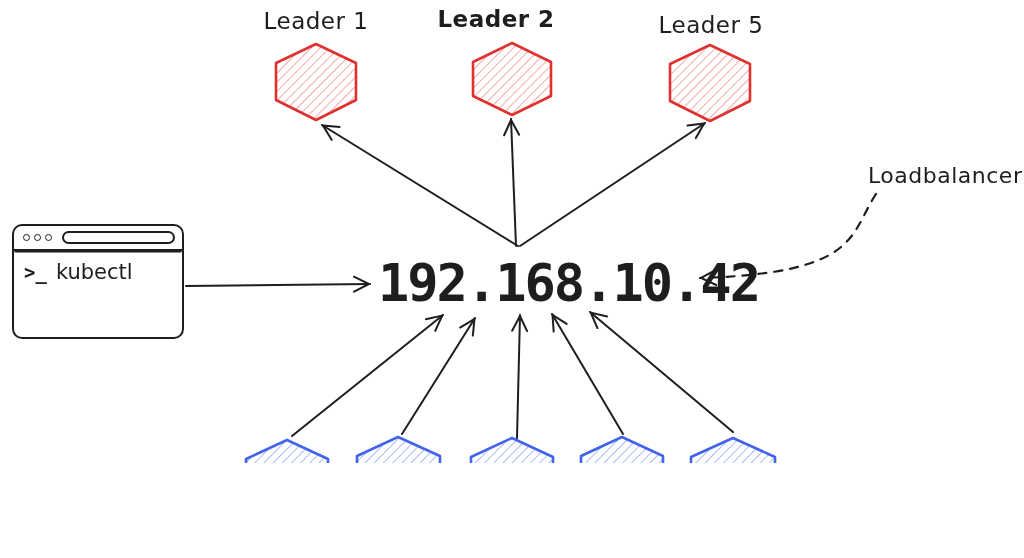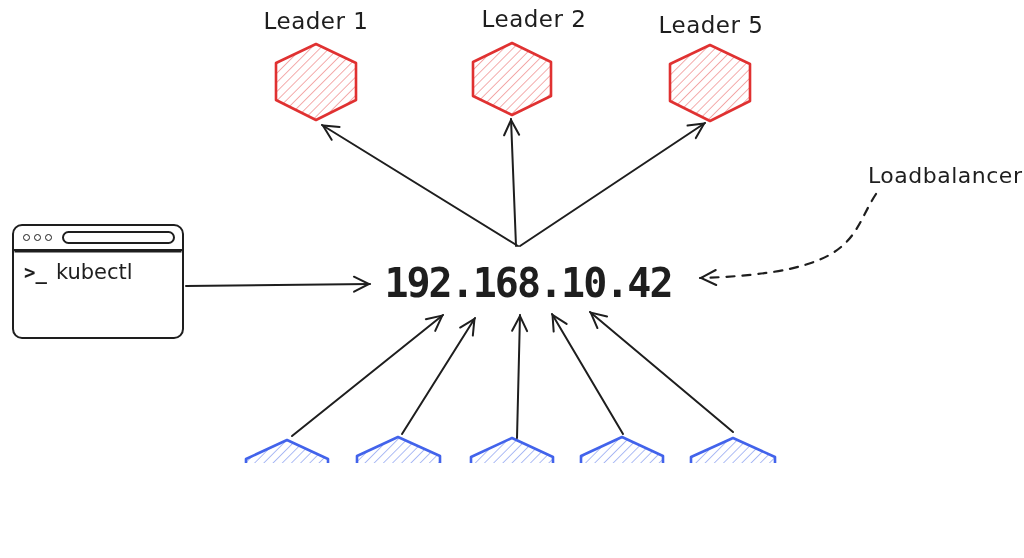--- a/index.html
+++ b/index.html
@@ -50,21 +50,21 @@
     white-space: nowrap;
   }
   .ip-label {
     position: absolute;
     left: 378px; top: 254px;
     width: 300px; height: 58px;
     line-height: 58px;
     text-align: center;
     font-family: "DejaVu Sans Mono", monospace;
     font-weight: bold;
-    font-size: 40px;
+    font-size: 52px;
     letter-spacing: -2px;
     color: var(--ink);
     white-space: nowrap;
   }
   .lb-label {
     position: absolute;
     left: 868px; top: 163px;
     width: 156px;
     text-align: left;
     font-size: 22px;
@@ -150,21 +150,21 @@
     <path class="arrow" d="M 520 246 L 705 123" marker-end="url(#ah)"></path>
     <path class="arrow" d="M 292 436 L 443 315" marker-end="url(#ah)"></path>
     <path class="arrow" d="M 402 434 L 475 318" marker-end="url(#ah)"></path>
     <path class="arrow" d="M 517 438 L 520 315" marker-end="url(#ah)"></path>
     <path class="arrow" d="M 623 434 L 552 314" marker-end="url(#ah)"></path>
     <path class="arrow" d="M 733 432 L 590 312" marker-end="url(#ah)"></path>
     <path class="arrow dashed" d="M 876 194 C 849 235 860 273 700 278" marker-end="url(#ah)"></path>
   </svg>
 
   <div class="node-label" style="left:236px; top:8px;">Leader 1</div>
-  <div class="node-label" style="left:454px; top:6px;">Leader 2</div>
+  <div class="node-label" style="left:416px; top:6px;font-weight:bold;">Leader 2</div>
   <div class="node-label" style="left:631px; top:12px;">Leader 5</div>
 
   <div class="node-label" style="left:205px; top:518px;">Follower 1</div>
   <div class="node-label" style="left:316px; top:518px;">Follower 5</div>
   <div class="node-label" style="left:431px; top:518px;">Follower 3</div>
   <div class="node-label" style="left:544px; top:518px;">Follower 7</div>
   <div class="node-label" style="left:656px; top:518px;">Follower 5</div>
 
   <div class="ip-label">192.168.10.42</div>
 

